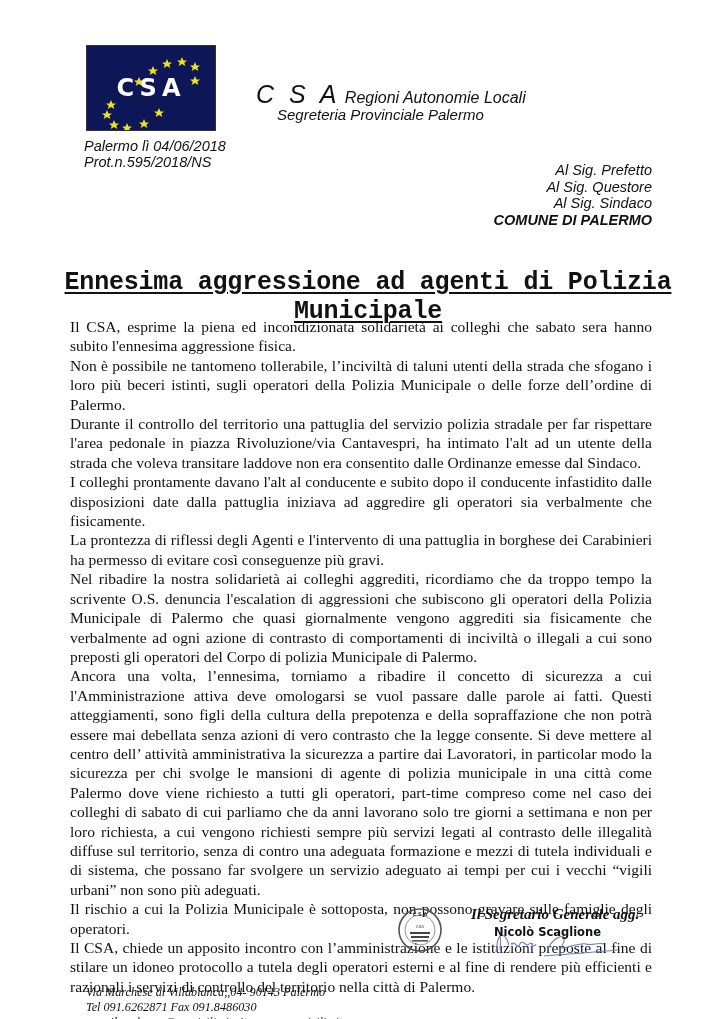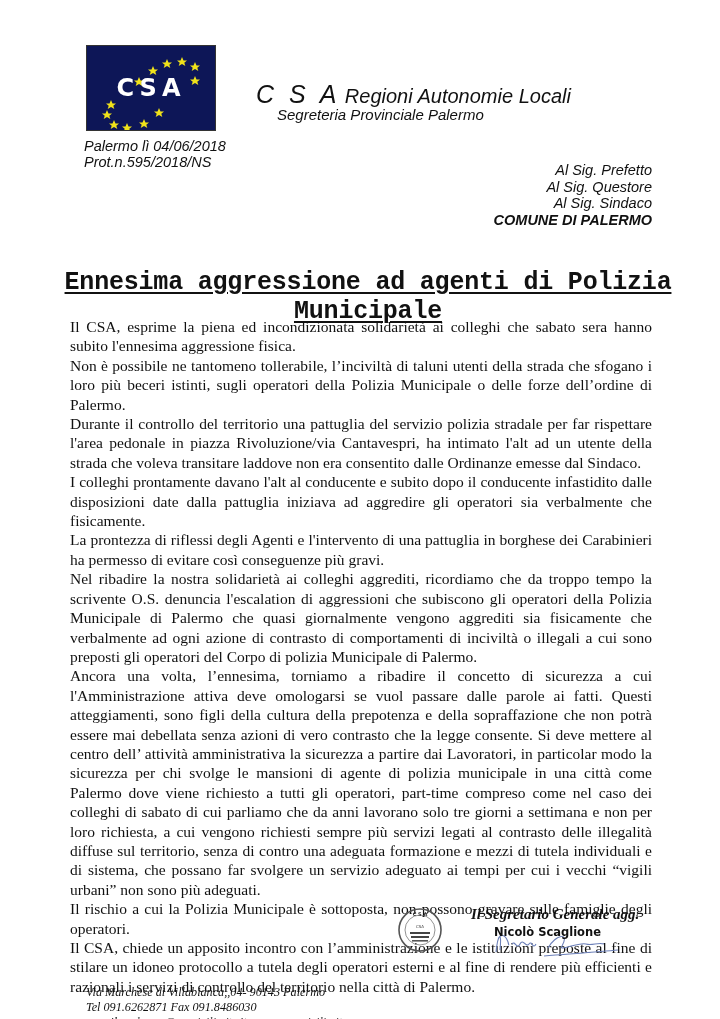--- a/index.html
+++ b/index.html
@@ -5,21 +5,21 @@
     html, body { margin: 0; padding: 0; background: #ffffff; }
     body { width: 720px; height: 1019px; position: relative; overflow: hidden; color: #111; }
     .abs { position: absolute; }
     .logo {
       left: 86px; top: 45px; width: 128px; height: 84px;
       background: #0d1657; border: 1px solid #333;
     }
     .logo svg { display: block; }
     .org-line1 { left: 256px; top: 80px; font-family: "Liberation Sans", sans-serif; font-style: italic; white-space: nowrap; }
     .org-big { font-size: 25px; letter-spacing: 4px; }
-    .org-small { font-size: 20px; }
+    .org-small { font-size: 16px; }
     .org-line2 { left: 277px; top: 106px; font-family: "Liberation Sans", sans-serif; font-style: italic; font-size: 15px; white-space: nowrap; }
     .meta { left: 84px; top: 138px; font-family: "Liberation Sans", sans-serif; font-style: italic; font-size: 14.5px; line-height: 16px; }
     .recip { right: 68px; top: 162px; font-family: "Liberation Sans", sans-serif; font-style: italic; font-size: 14.5px; line-height: 16.5px; text-align: right; }
     .recip .bold { font-weight: bold; margin-left: 28px; }
     .title {
       left: 16px; right: 0; top: 232px; text-align: center;
       font-family: Liberation Mono, monospace; font-weight: bold; font-size: 25px;
       text-decoration: underline; text-decoration-thickness: 2px; text-underline-offset: 3px;
       letter-spacing: -0.2px;
       margin-top: 36px;

